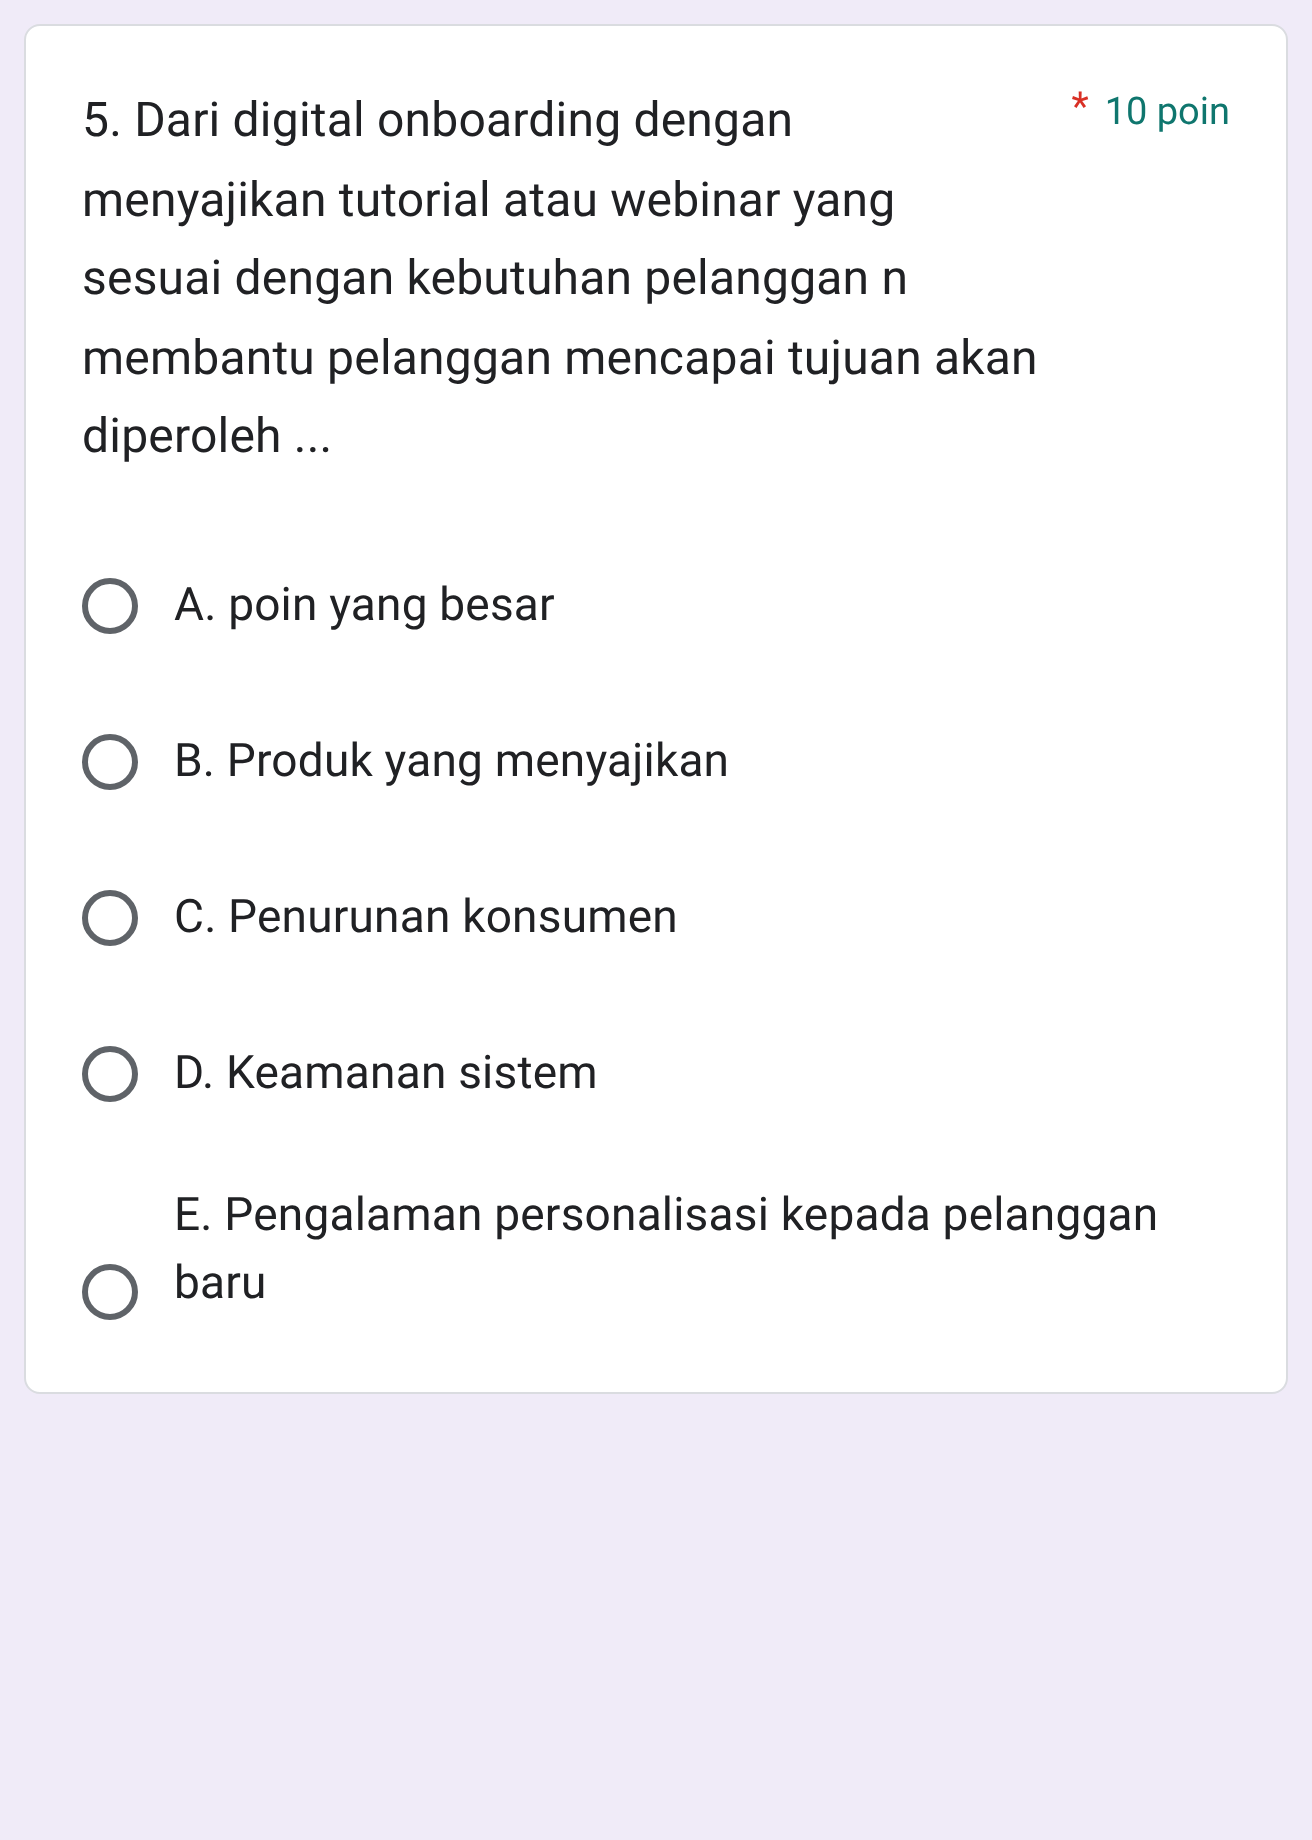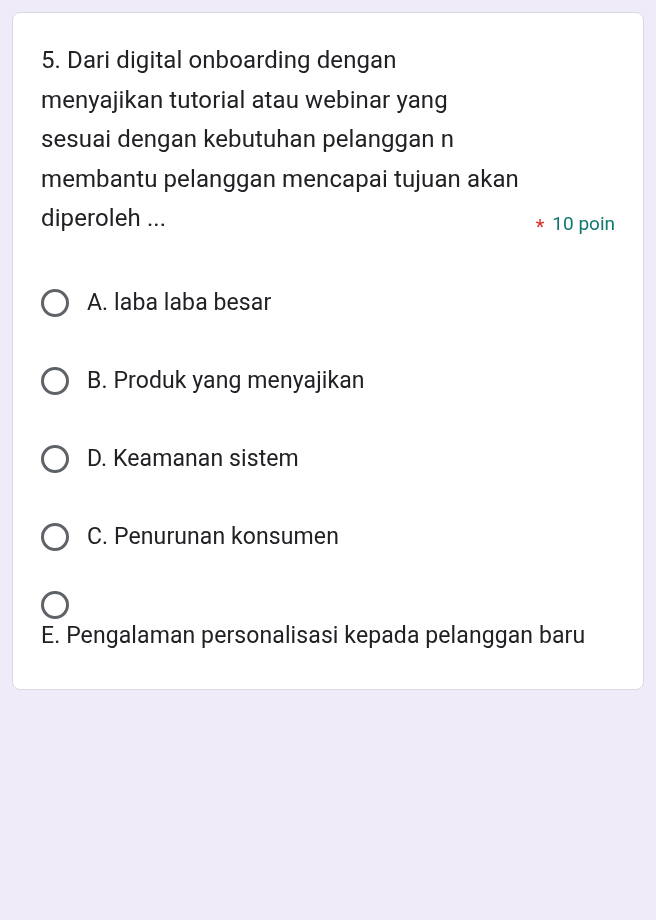--- a/index.html
+++ b/index.html
@@ -18,21 +18,21 @@
     
     .card {
       background-color: #ffffff;
       border-radius: 8px;
       padding: 28px 28px 36px 28px;
       border: 1px solid #dadce0;
     }
     
     .question-header {
       display: flex;
-      align-items: flex-end;
+      align-items: flex-start;
       margin-bottom: 40px;
     }
     
     .question-text {
       font-size: 24px;
       line-height: 1.65;
       color: #202124;
       flex: 1;
       letter-spacing: 0.1px;
       padding-right: 12px;
@@ -59,22 +59,21 @@
     }
     
     .option {
       display: flex;
       align-items: center;
       cursor: pointer;
       min-height: 48px;
     }
     
     .option-multiline {
-      align-items: flex-start;
-      flex-direction: column;
+      align-items: flex-end;
     }
     
     .radio-button {
       width: 28px;
       height: 28px;
       border: 3px solid #5f6368;
       border-radius: 50%;
       margin-right: 18px;
       flex-shrink: 0;
     }
@@ -92,36 +91,36 @@
 <div class="card">
   <div class="question-header">
     <div class="question-text">5. Dari digital onboarding dengan menyajikan tutorial atau webinar yang sesuai dengan kebutuhan pelanggan n membantu pelanggan mencapai tujuan akan diperoleh ...</div>
     <span class="required-marker">*</span>
     <span class="points">10 poin</span>
   </div>
 
   <div class="options-container">
     <label class="option">
       <span class="radio-button"></span>
-      <span class="option-label">A. laba laba besar</span>
+      <span class="option-label">A. poin yang besar</span>
     </label>
 
     <label class="option">
       <span class="radio-button"></span>
       <span class="option-label">B. Produk yang menyajikan</span>
     </label>
 
     <label class="option">
       <span class="radio-button"></span>
-      <span class="option-label">D. Keamanan sistem</span>
+      <span class="option-label">C. Penurunan konsumen</span>
     </label>
 
     <label class="option">
       <span class="radio-button"></span>
-      <span class="option-label">C. Penurunan konsumen</span>
+      <span class="option-label">D. Keamanan sistem</span>
     </label>
 
     <label class="option option-multiline">
       <span class="radio-button"></span>
       <span class="option-label">E. Pengalaman personalisasi kepada pelanggan baru</span>
     </label>
   </div>
 </div>
 
 </body></html>

